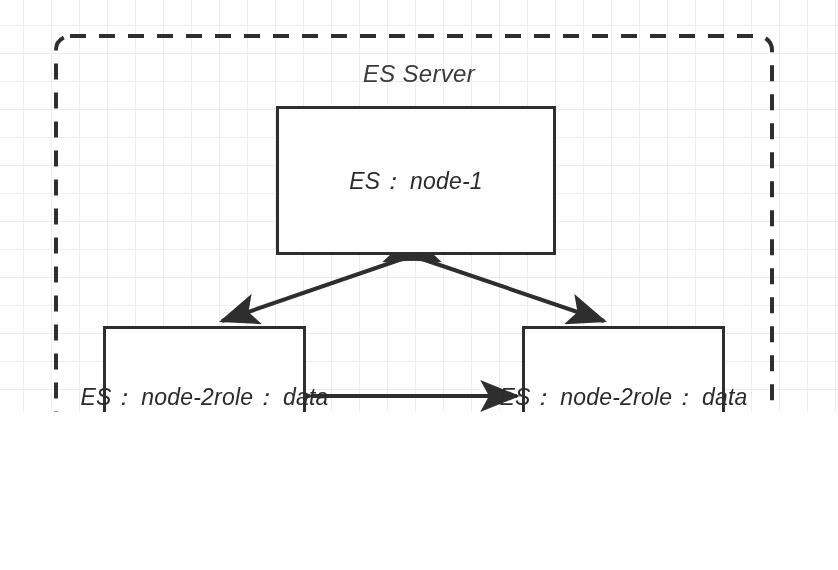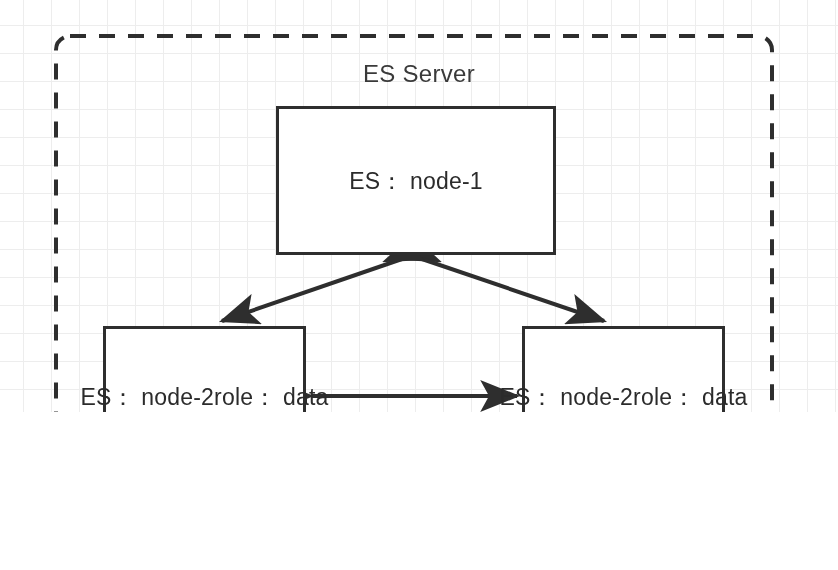--- a/index.html
+++ b/index.html
@@ -14,20 +14,21 @@
     position: relative;
     width: 838px;
     height: 412px;
     overflow: hidden;
     background-color: #ffffff;
     background-image:
       linear-gradient(to right, #ededed 1px, transparent 1px),
       linear-gradient(to bottom, #ededed 1px, transparent 1px);
     background-size: 28px 28px;
     background-position: -5px -3px;
+    font-style: italic;
   }
   #diagram-svg {
     position: absolute;
     left: 0;
     top: 0;
     width: 838px;
     height: 570px;
   }
   .node-box {
     position: absolute;

